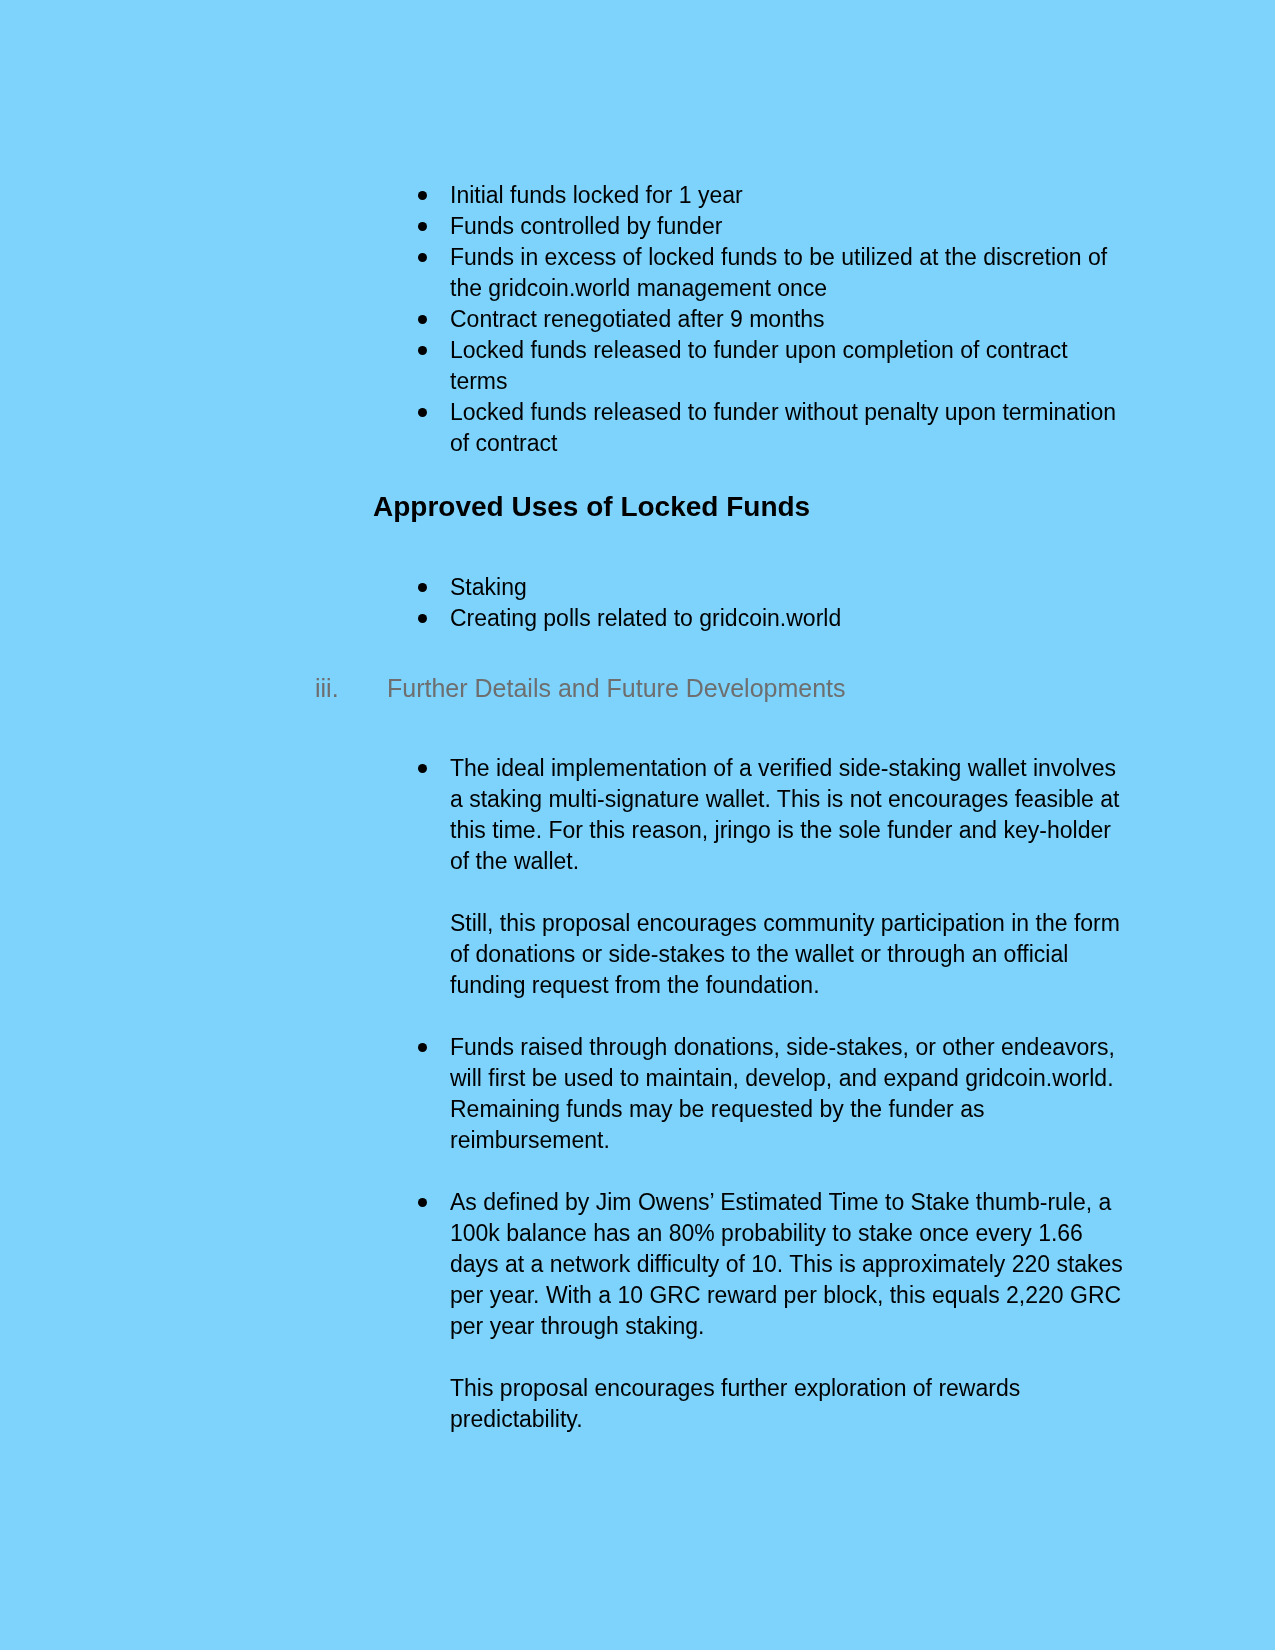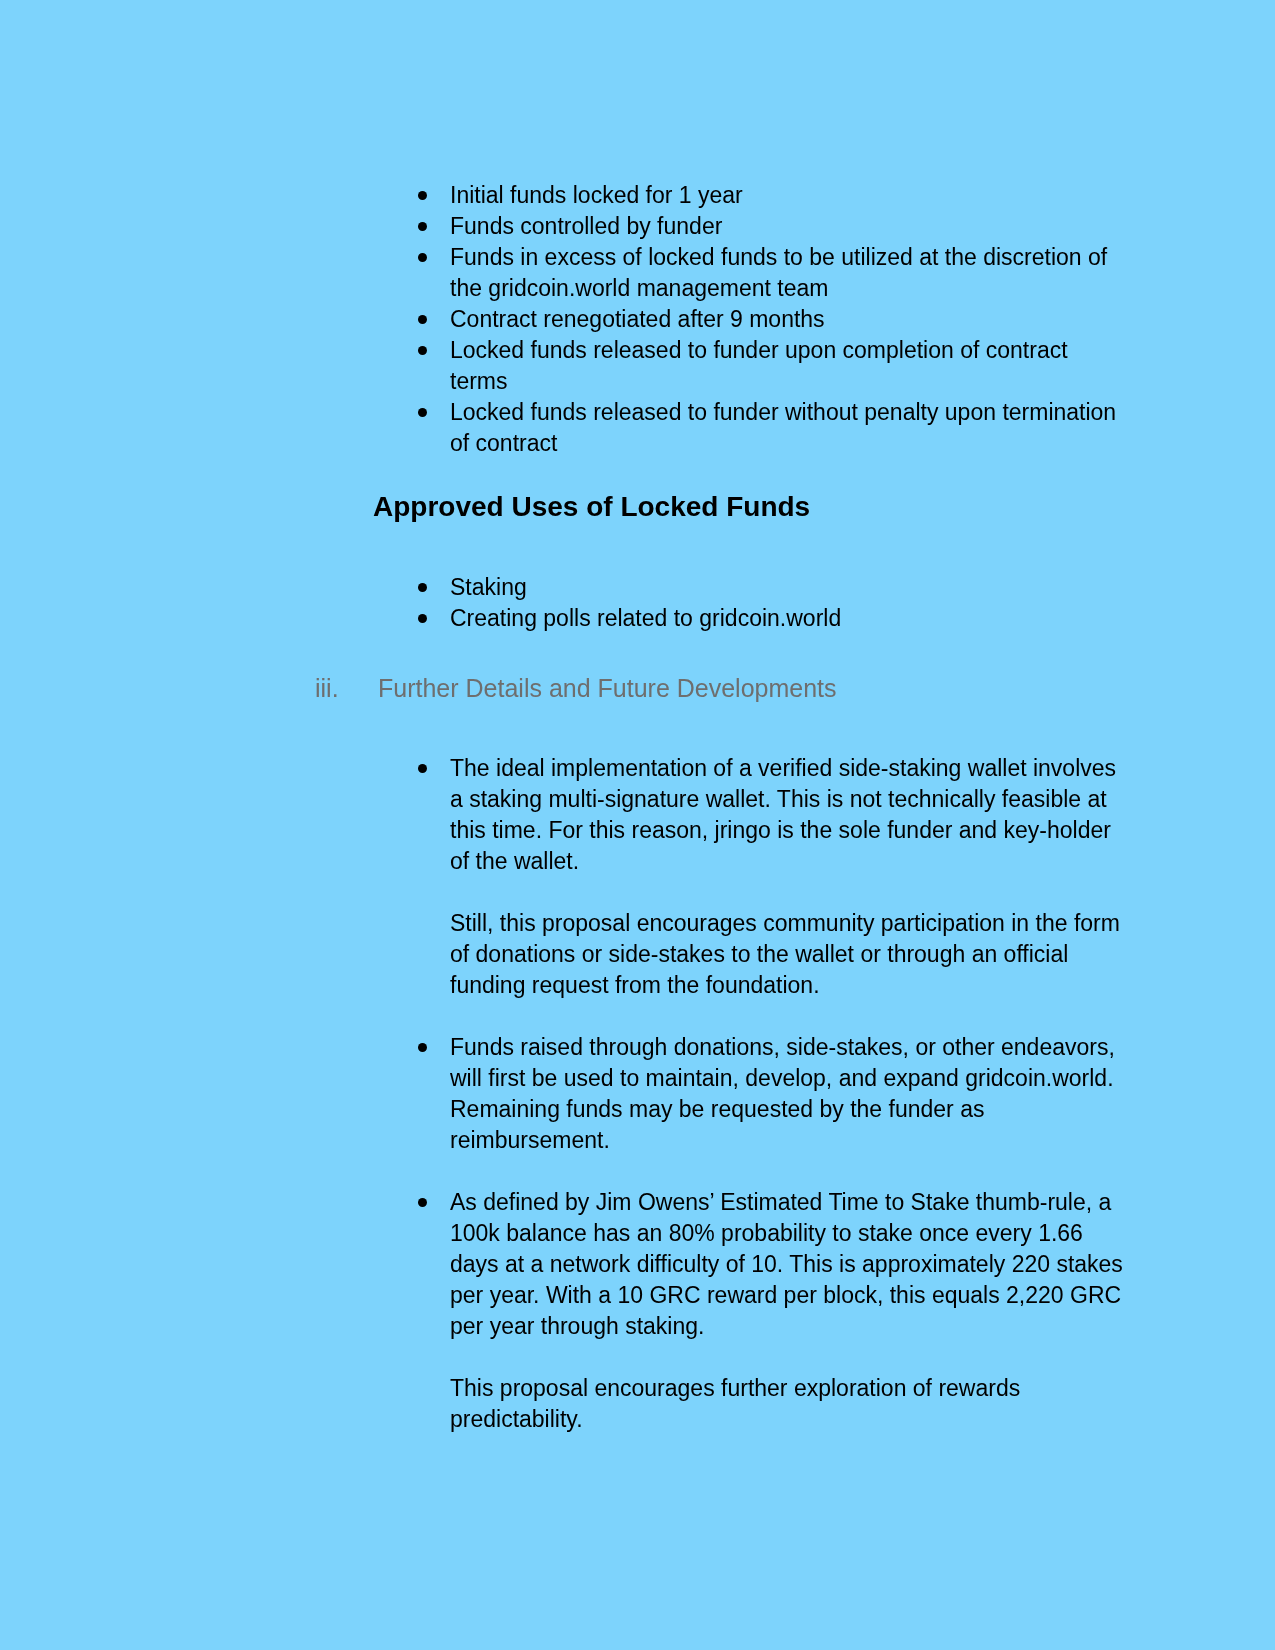--- a/index.html
+++ b/index.html
@@ -66,20 +66,21 @@
     position: absolute;
     left: 315px;
     top: 672px;
     margin: 0;
     display: flex;
     font-size: 25px;
     line-height: 33px;
     font-weight: 400;
     color: #6e6e6e;
     white-space: nowrap;
+    gap: 9px;
   }
   .section-number {
     flex: 0 0 63px;
     width: 63px;
   }
   #details {
     position: absolute;
     left: 418px;
     top: 753px;
   }
@@ -97,21 +98,21 @@
       <span class="dot"></span>
       <span class="item-text">Initial funds locked for 1 year</span>
     </div>
     <div class="bullet-item">
       <span class="dot"></span>
       <span class="item-text">Funds controlled by funder</span>
     </div>
     <div class="bullet-item">
       <span class="dot"></span>
       <span class="item-text">Funds in excess of locked funds to be utilized at the discretion of
-the gridcoin.world management team</span>
+the gridcoin.world management once</span>
     </div>
     <div class="bullet-item">
       <span class="dot"></span>
       <span class="item-text">Contract renegotiated after 9 months</span>
     </div>
     <div class="bullet-item">
       <span class="dot"></span>
       <span class="item-text">Locked funds released to funder upon completion of contract
 terms</span>
     </div>
@@ -137,21 +138,21 @@
 
   <h3 id="section-heading">
     <span class="section-number">iii.</span>
     <span class="section-title">Further Details and Future Developments</span>
   </h3>
 
   <div id="details">
     <div class="bullet-item">
       <span class="dot"></span>
       <span class="item-text">The ideal implementation of a verified side-staking wallet involves
-a staking multi-signature wallet. This is not technically feasible at
+a staking multi-signature wallet. This is not encourages feasible at
 this time. For this reason, jringo is the sole funder and key-holder
 of the wallet.</span>
     </div>
     <div class="bullet-item">
       <span class="dot-spacer"></span>
       <span class="item-text">Still, this proposal encourages community participation in the form
 of donations or side-stakes to the wallet or through an official
 funding request from the foundation.</span>
     </div>
     <div class="bullet-item">

